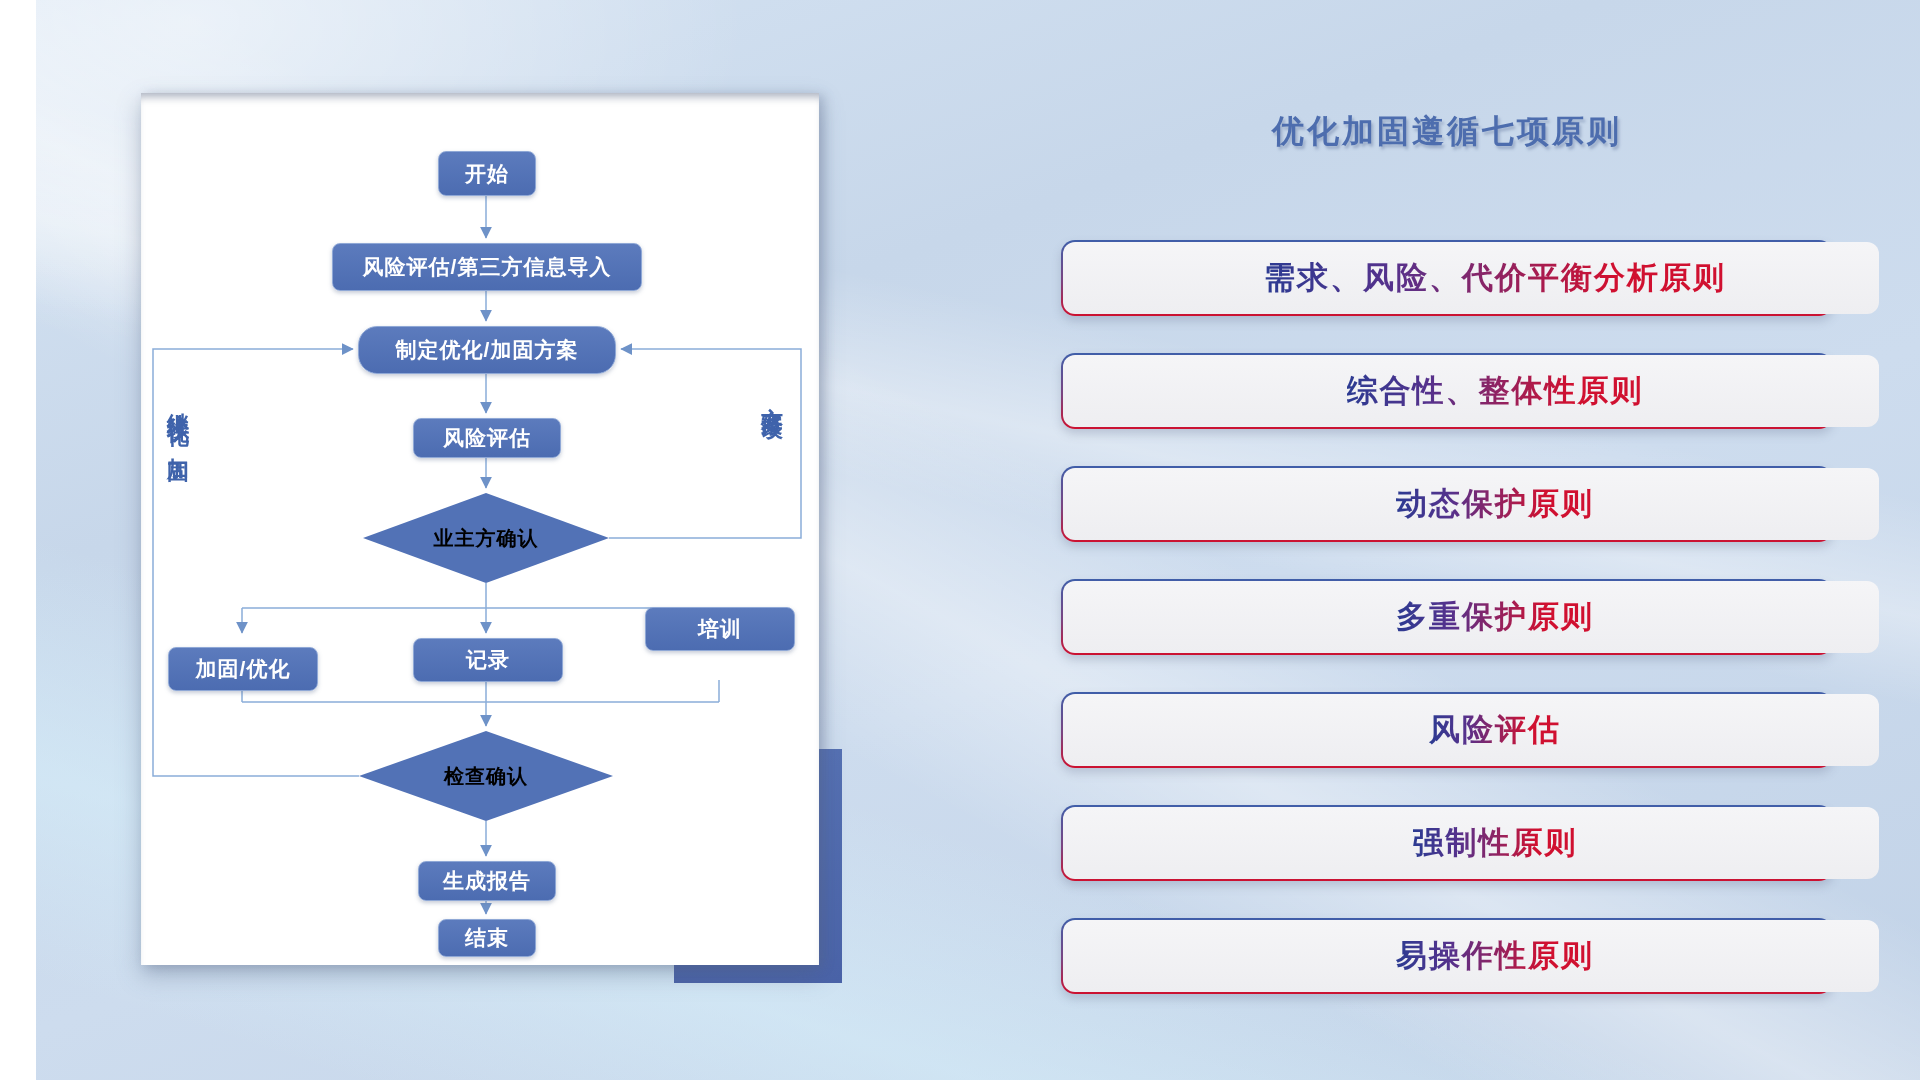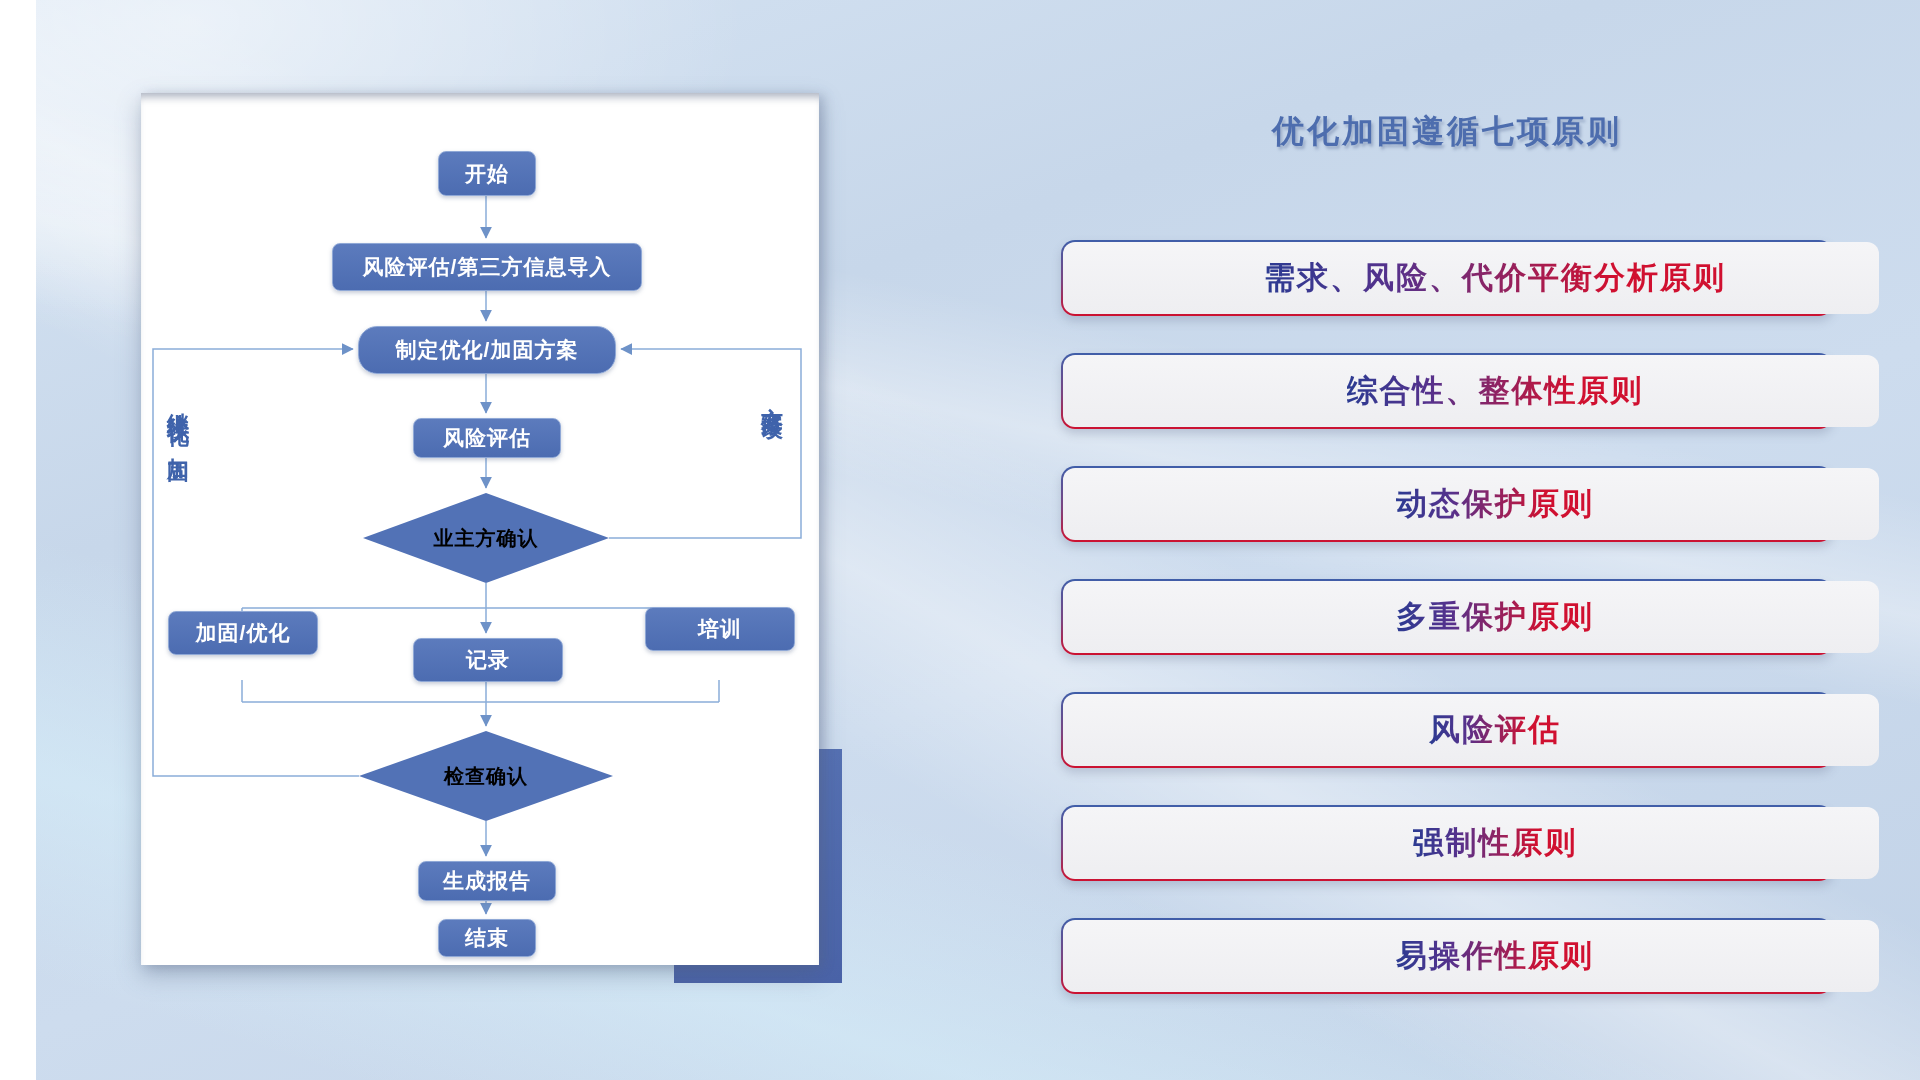--- a/index.html
+++ b/index.html
@@ -88,21 +88,21 @@
     <div class="node" style="left:297px;top:58px;width:96px;height:43px;">开始</div>
 
     <div class="node" style="left:191px;top:150px;width:308px;height:46px;">风险评估/第三方信息导入</div>
 
     <div class="node" style="left:217px;top:233px;width:256px;height:46px;border-radius:19px;">制定优化/加固方案</div>
 
     <div class="node" style="left:272px;top:325px;width:146px;height:38px;">风险评估</div>
 
     <div class="diamond" style="left:222px;top:400px;width:246px;height:90px;">业主方确认</div>
 
-    <div class="node" style="left:27px;top:518px;width:148px;height:42px;">加固/优化</div>
+    <div class="node" style="left:27px;top:554px;width:148px;height:42px;">加固/优化</div>
 
     <div class="node" style="left:272px;top:545px;width:148px;height:42px;">记录</div>
 
     <div class="node" style="left:504px;top:514px;width:148px;height:42px;">培训</div>
 
     <div class="diamond" style="left:218px;top:638px;width:254px;height:90px;">检查确认</div>
 
     <div class="node" style="left:277px;top:768px;width:136px;height:38px;">生成报告</div>
 
     <div class="node" style="left:297px;top:826px;width:96px;height:36px;">结束</div>

